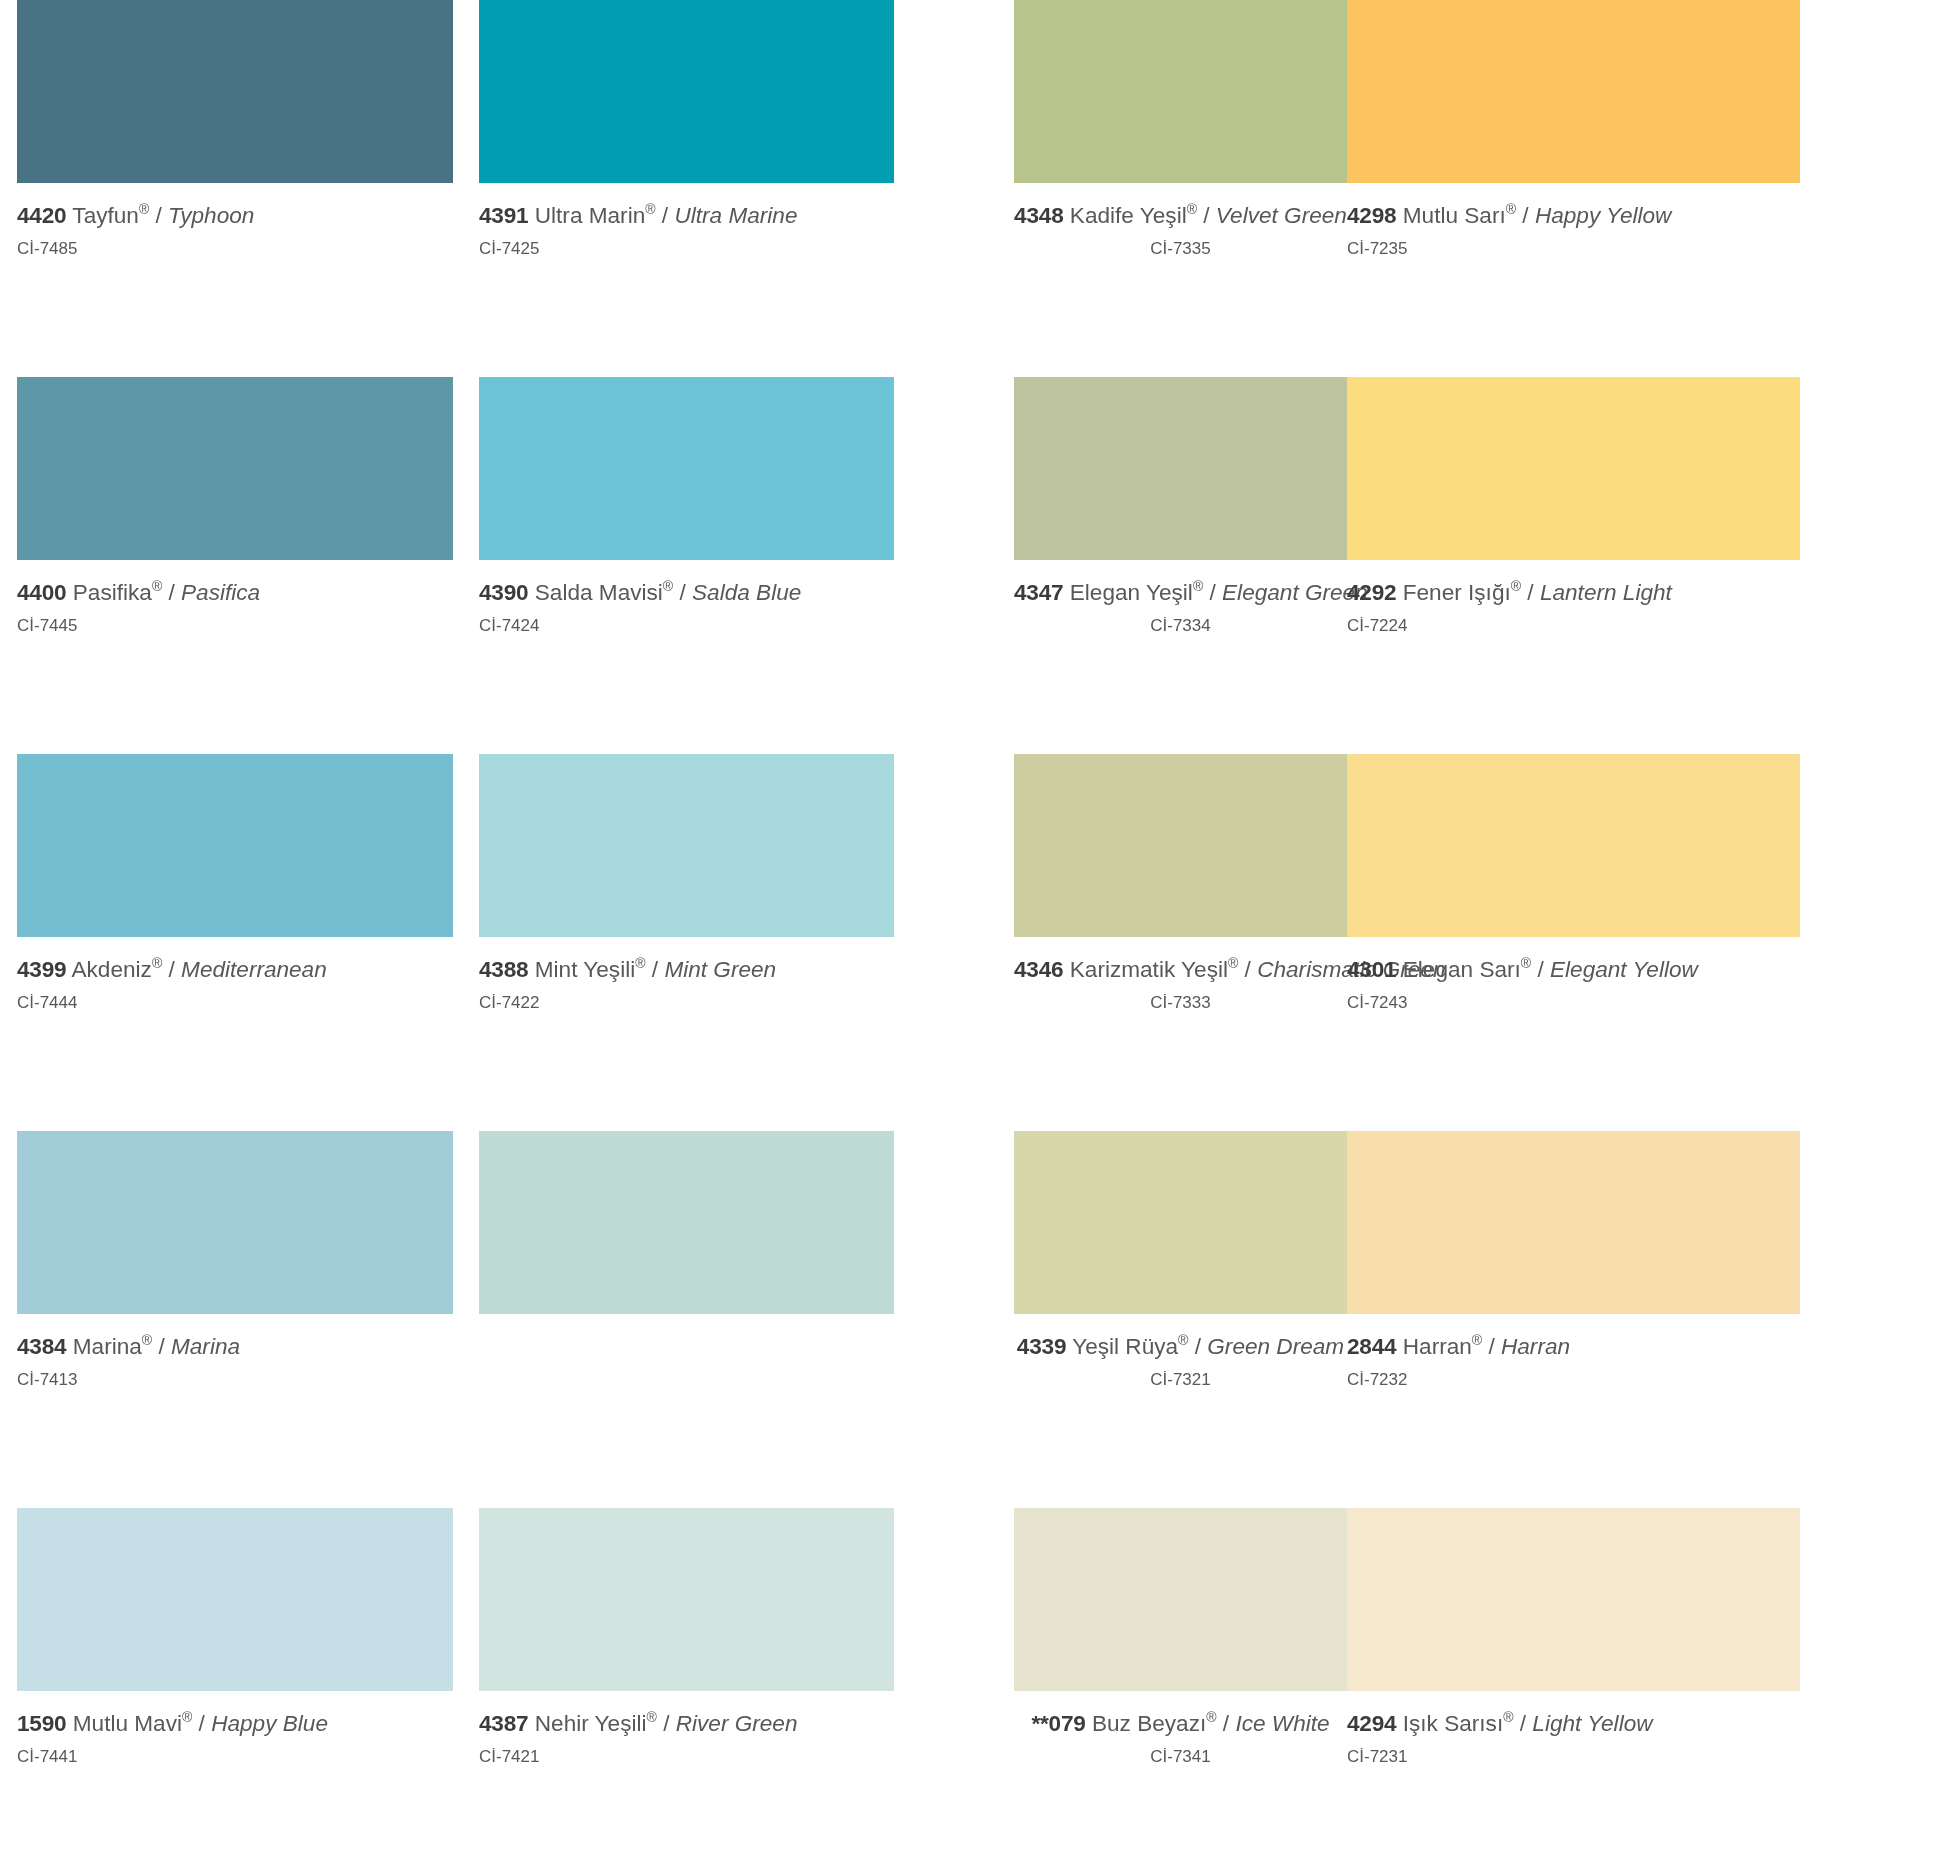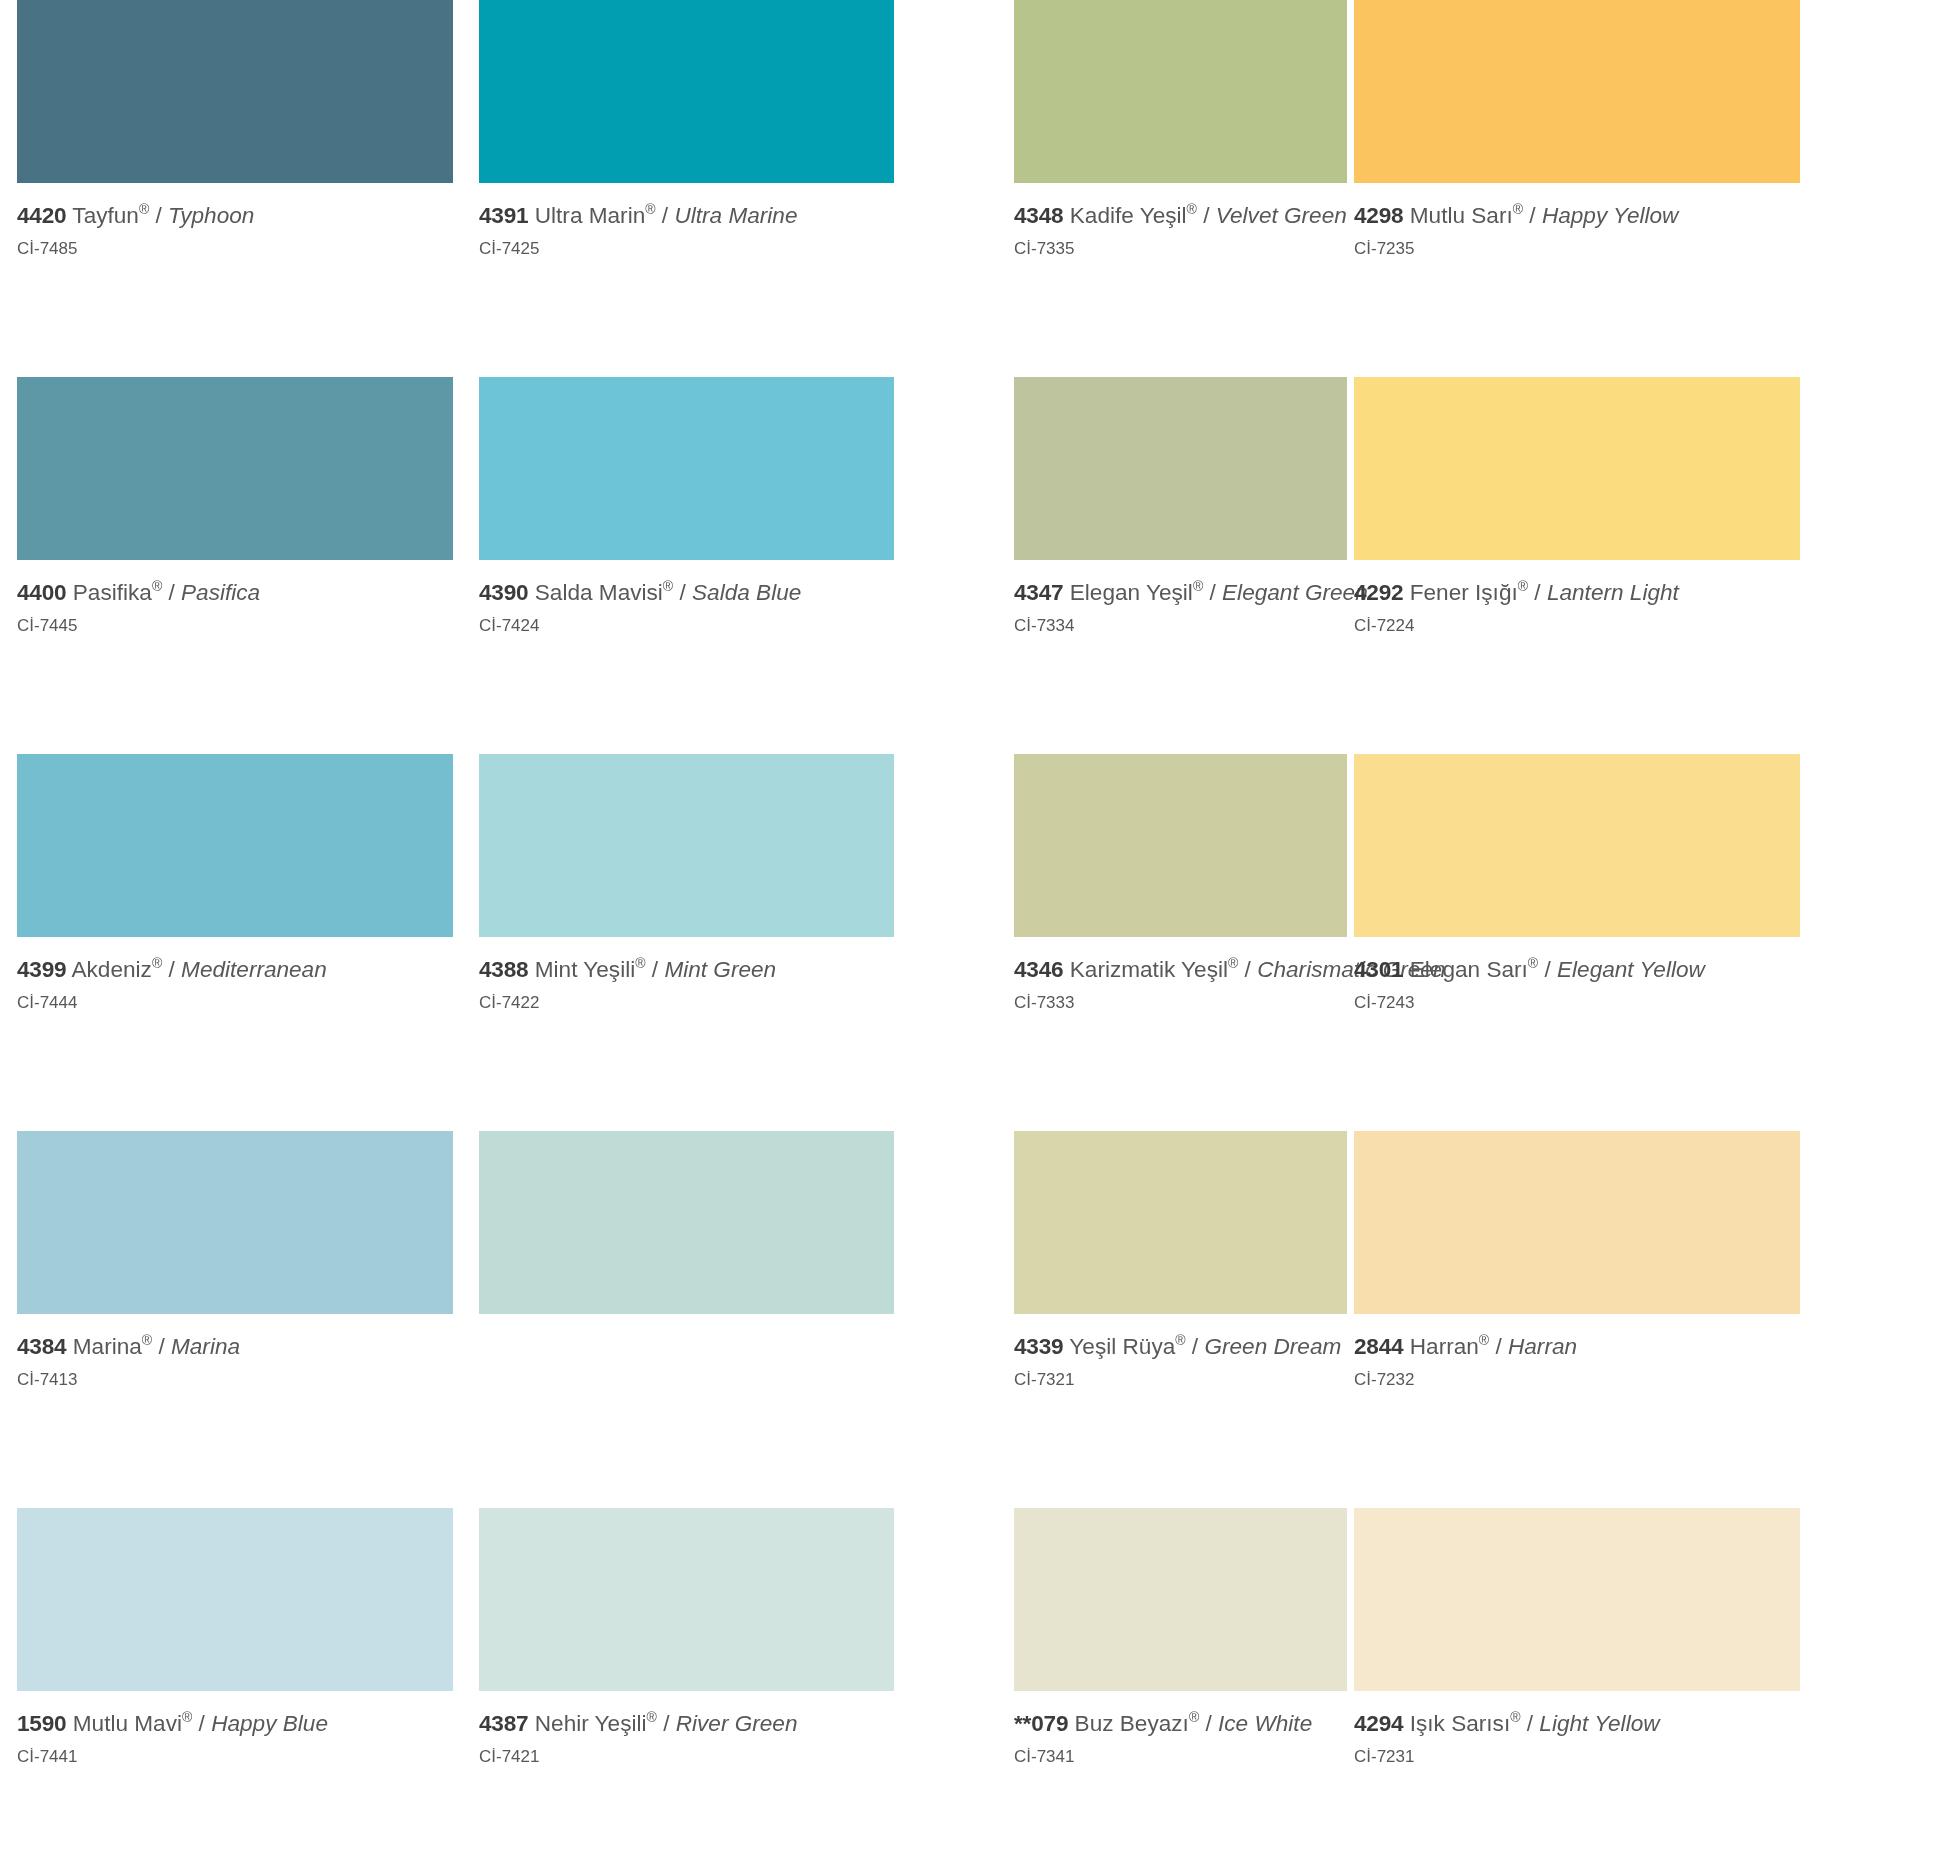--- a/index.html
+++ b/index.html
@@ -32,22 +32,22 @@
     width: 1953px;
   }
 
   
   .cell {
     position: relative;
     box-sizing: border-box;
   }
   .cell.c1 { margin-left: 17px; }
   .cell.c2 { margin-left: 26px; }
-  .cell.c3 { margin-left: 120px; }
-  .cell.c4 { margin-left: 7px; }
+  .cell.c3 { margin-left: 120px; text-align: center; }
+  .cell.c4 { }
 
   .swatch {
     width: 100%;
     height: 183px;
     display: block;
   }
 
   .caption {
     padding-top: 18px;
     line-height: 1.33;

